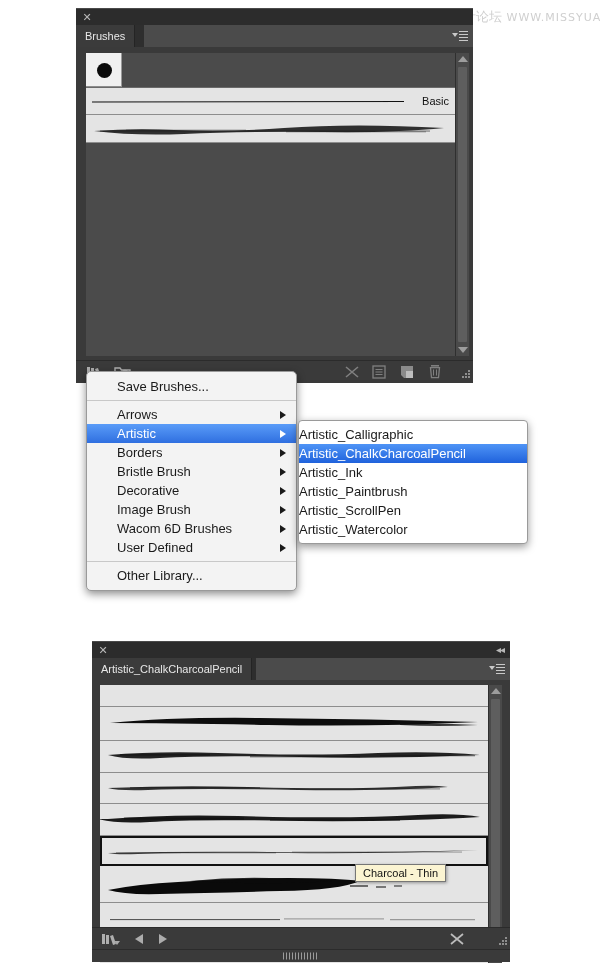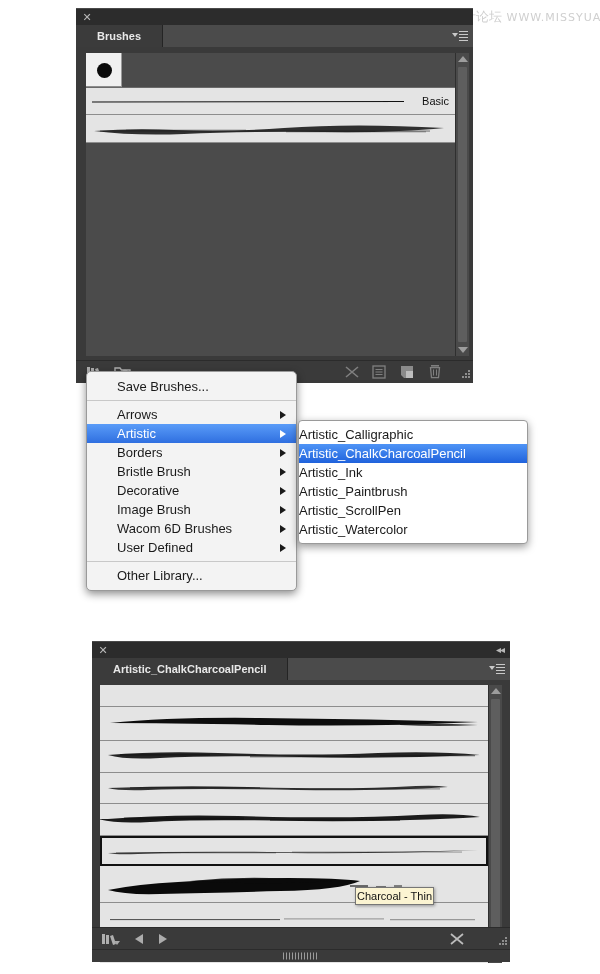--- a/index.html
+++ b/index.html
@@ -40,23 +40,23 @@
   .tabrow {
     position: absolute; left: 0; height: 22px; width: 100%;
     background: #2e2e2e;
   }
   .tab {
     position: absolute; left: 0; top: 0;
     height: 22px;
     background: #3b3b3b;
     color: #e8e8e8;
     font-size: 11px;
-    font-weight: bold;
+    font-weight: normal;
     line-height: 22px;
-    padding: 0 21px;
+    padding: 0 9px;
     box-sizing: border-box;
     border-right: 1px solid #242424;
     white-space: nowrap;
   }
   .tabrow-fill {
     position: absolute; top: 0; height: 22px; right: 0;
     background: #4b4b4b;
   }
   .panel-menu-ic {
     position: absolute; right: 5px; top: 5px;
@@ -220,25 +220,24 @@
     color: #ffffff;
   }
 
   
   .tooltip {
     position: absolute;
     background: #fbf4d2;
     border: 1px solid #767676;
     font-size: 11px;
     color: #111;
-    padding: 2px 1px;
+    padding: 2px 7px;
     white-space: nowrap;
     box-shadow: 1px 1px 3px rgba(0,0,0,.35);
     font-family: "Liberation Sans", sans-serif;
-    margin-top: 23px;
   }
 
   
   .watermark {
     position: absolute;
     color: #cfcfcf;
     font-size: 11px;
     white-space: nowrap;
     letter-spacing: 1px;
     font-family: "DejaVu Sans", sans-serif;

